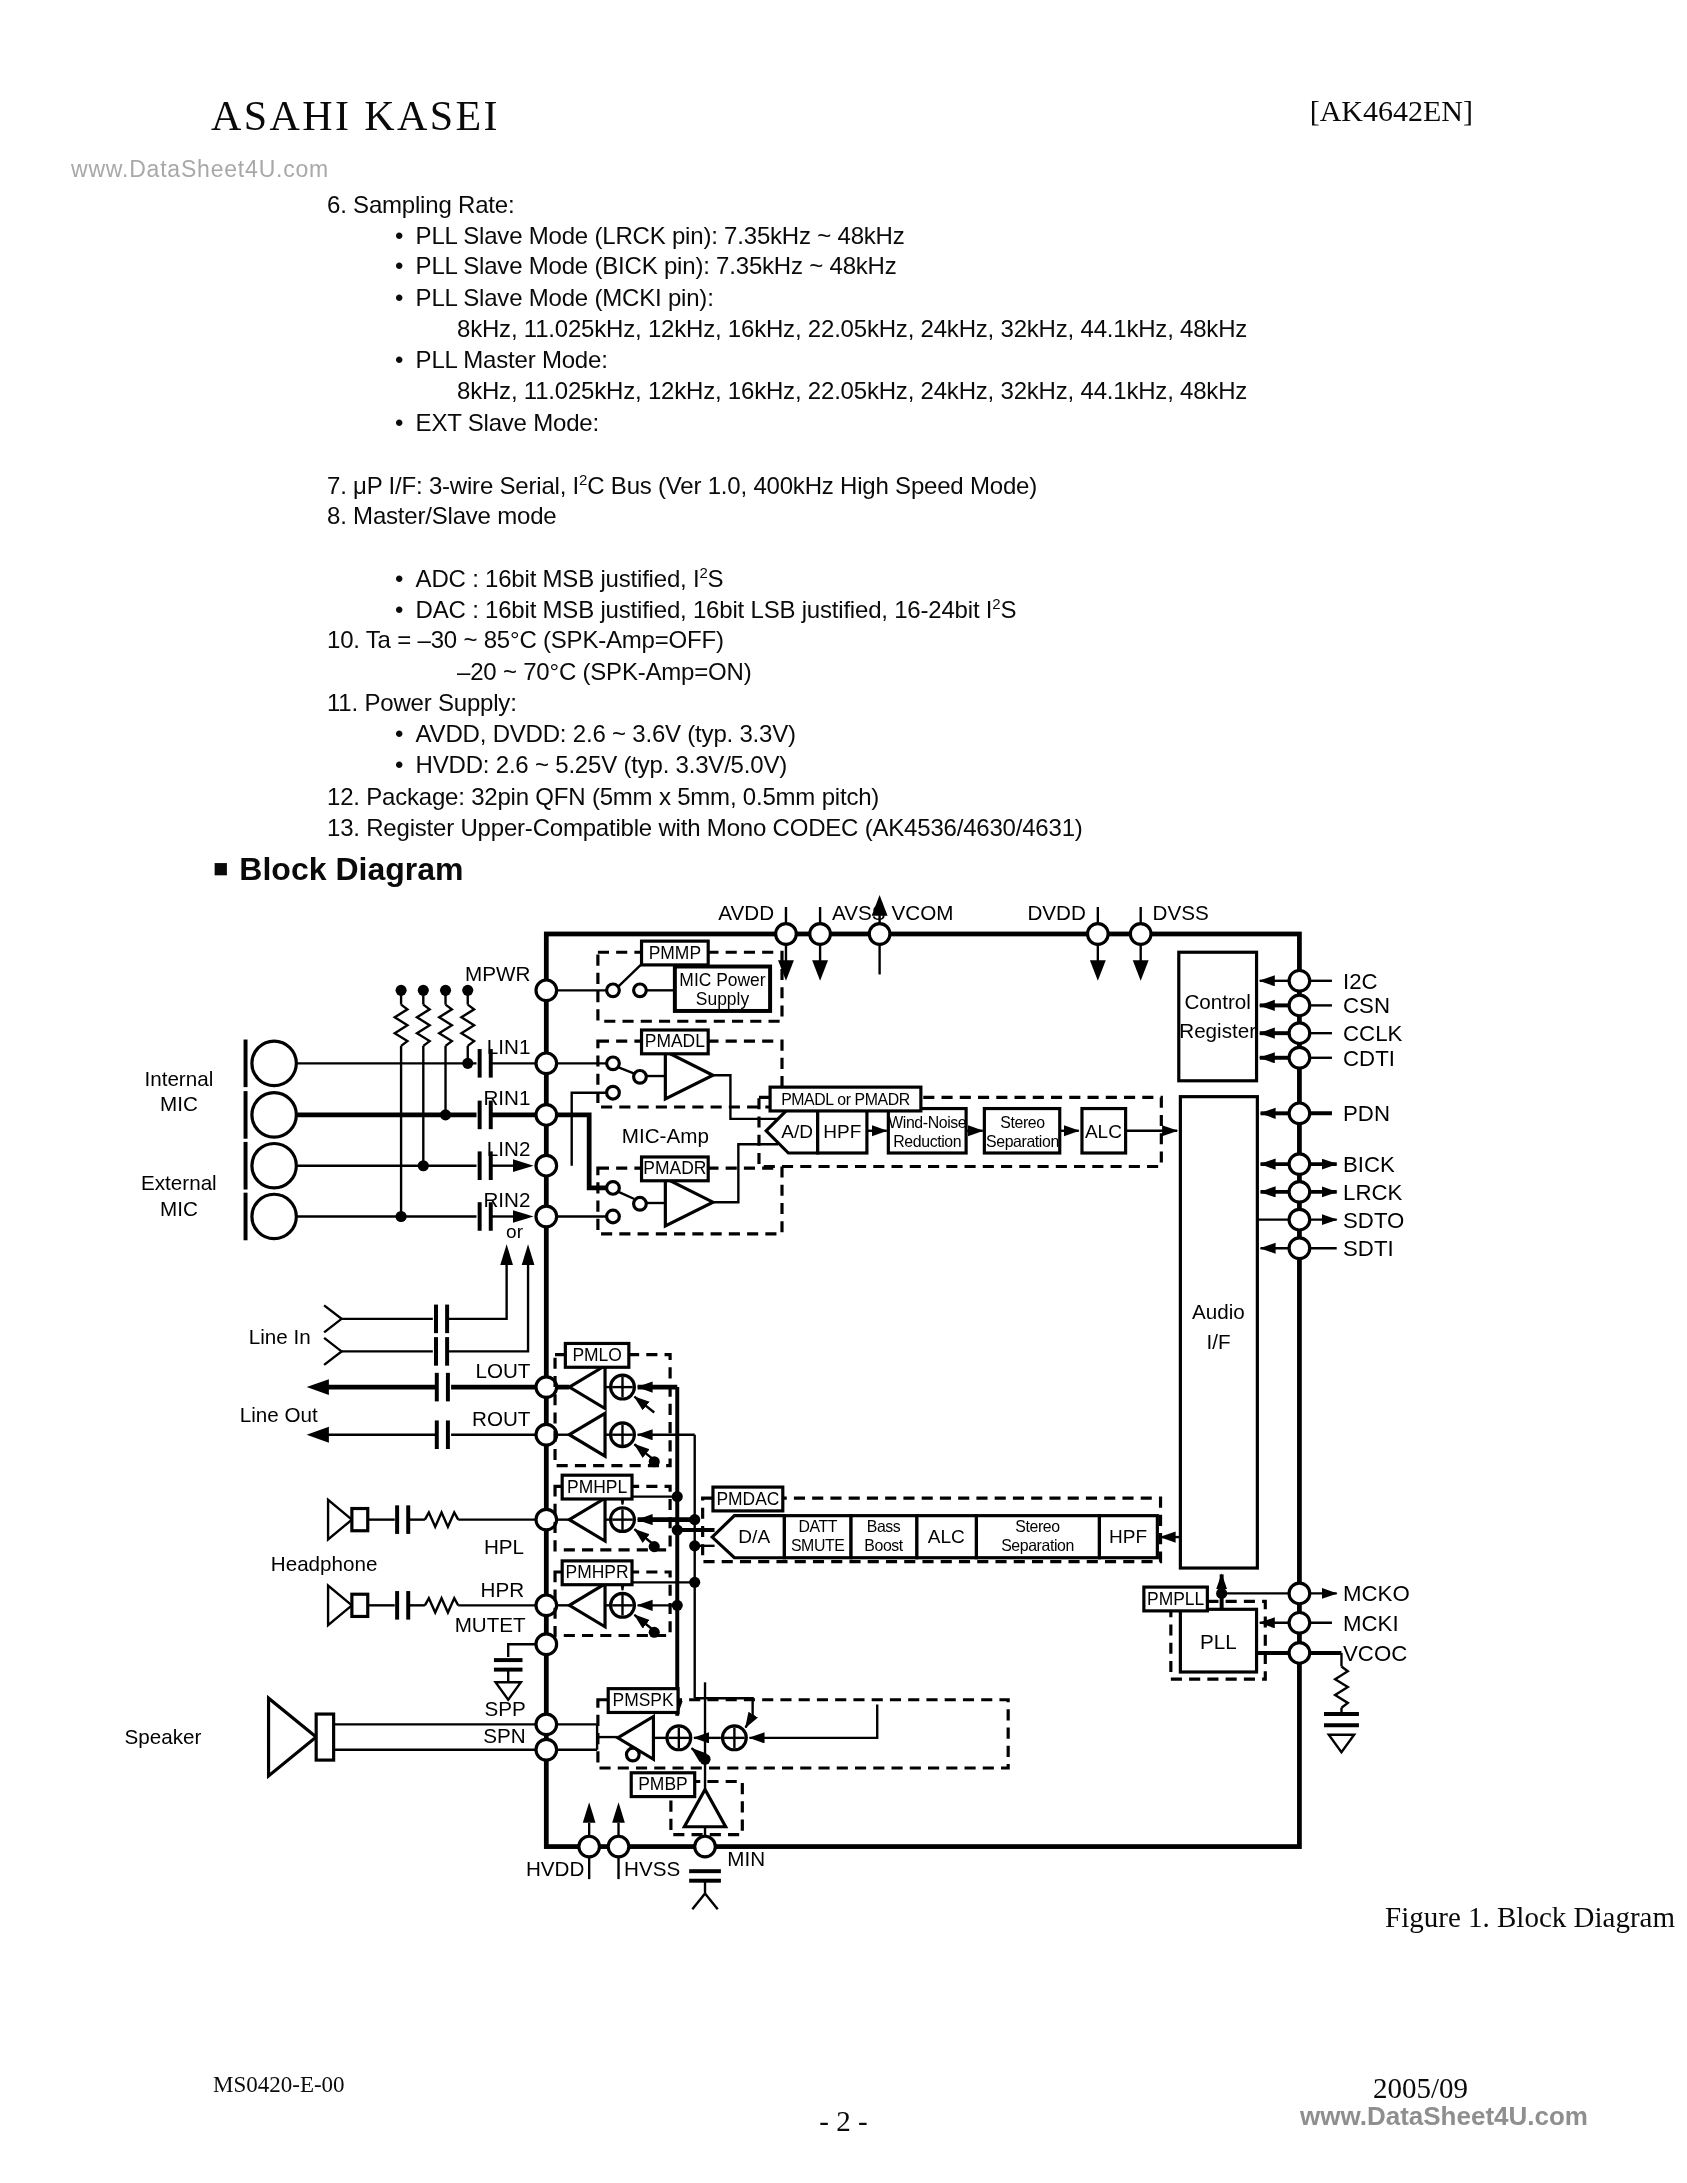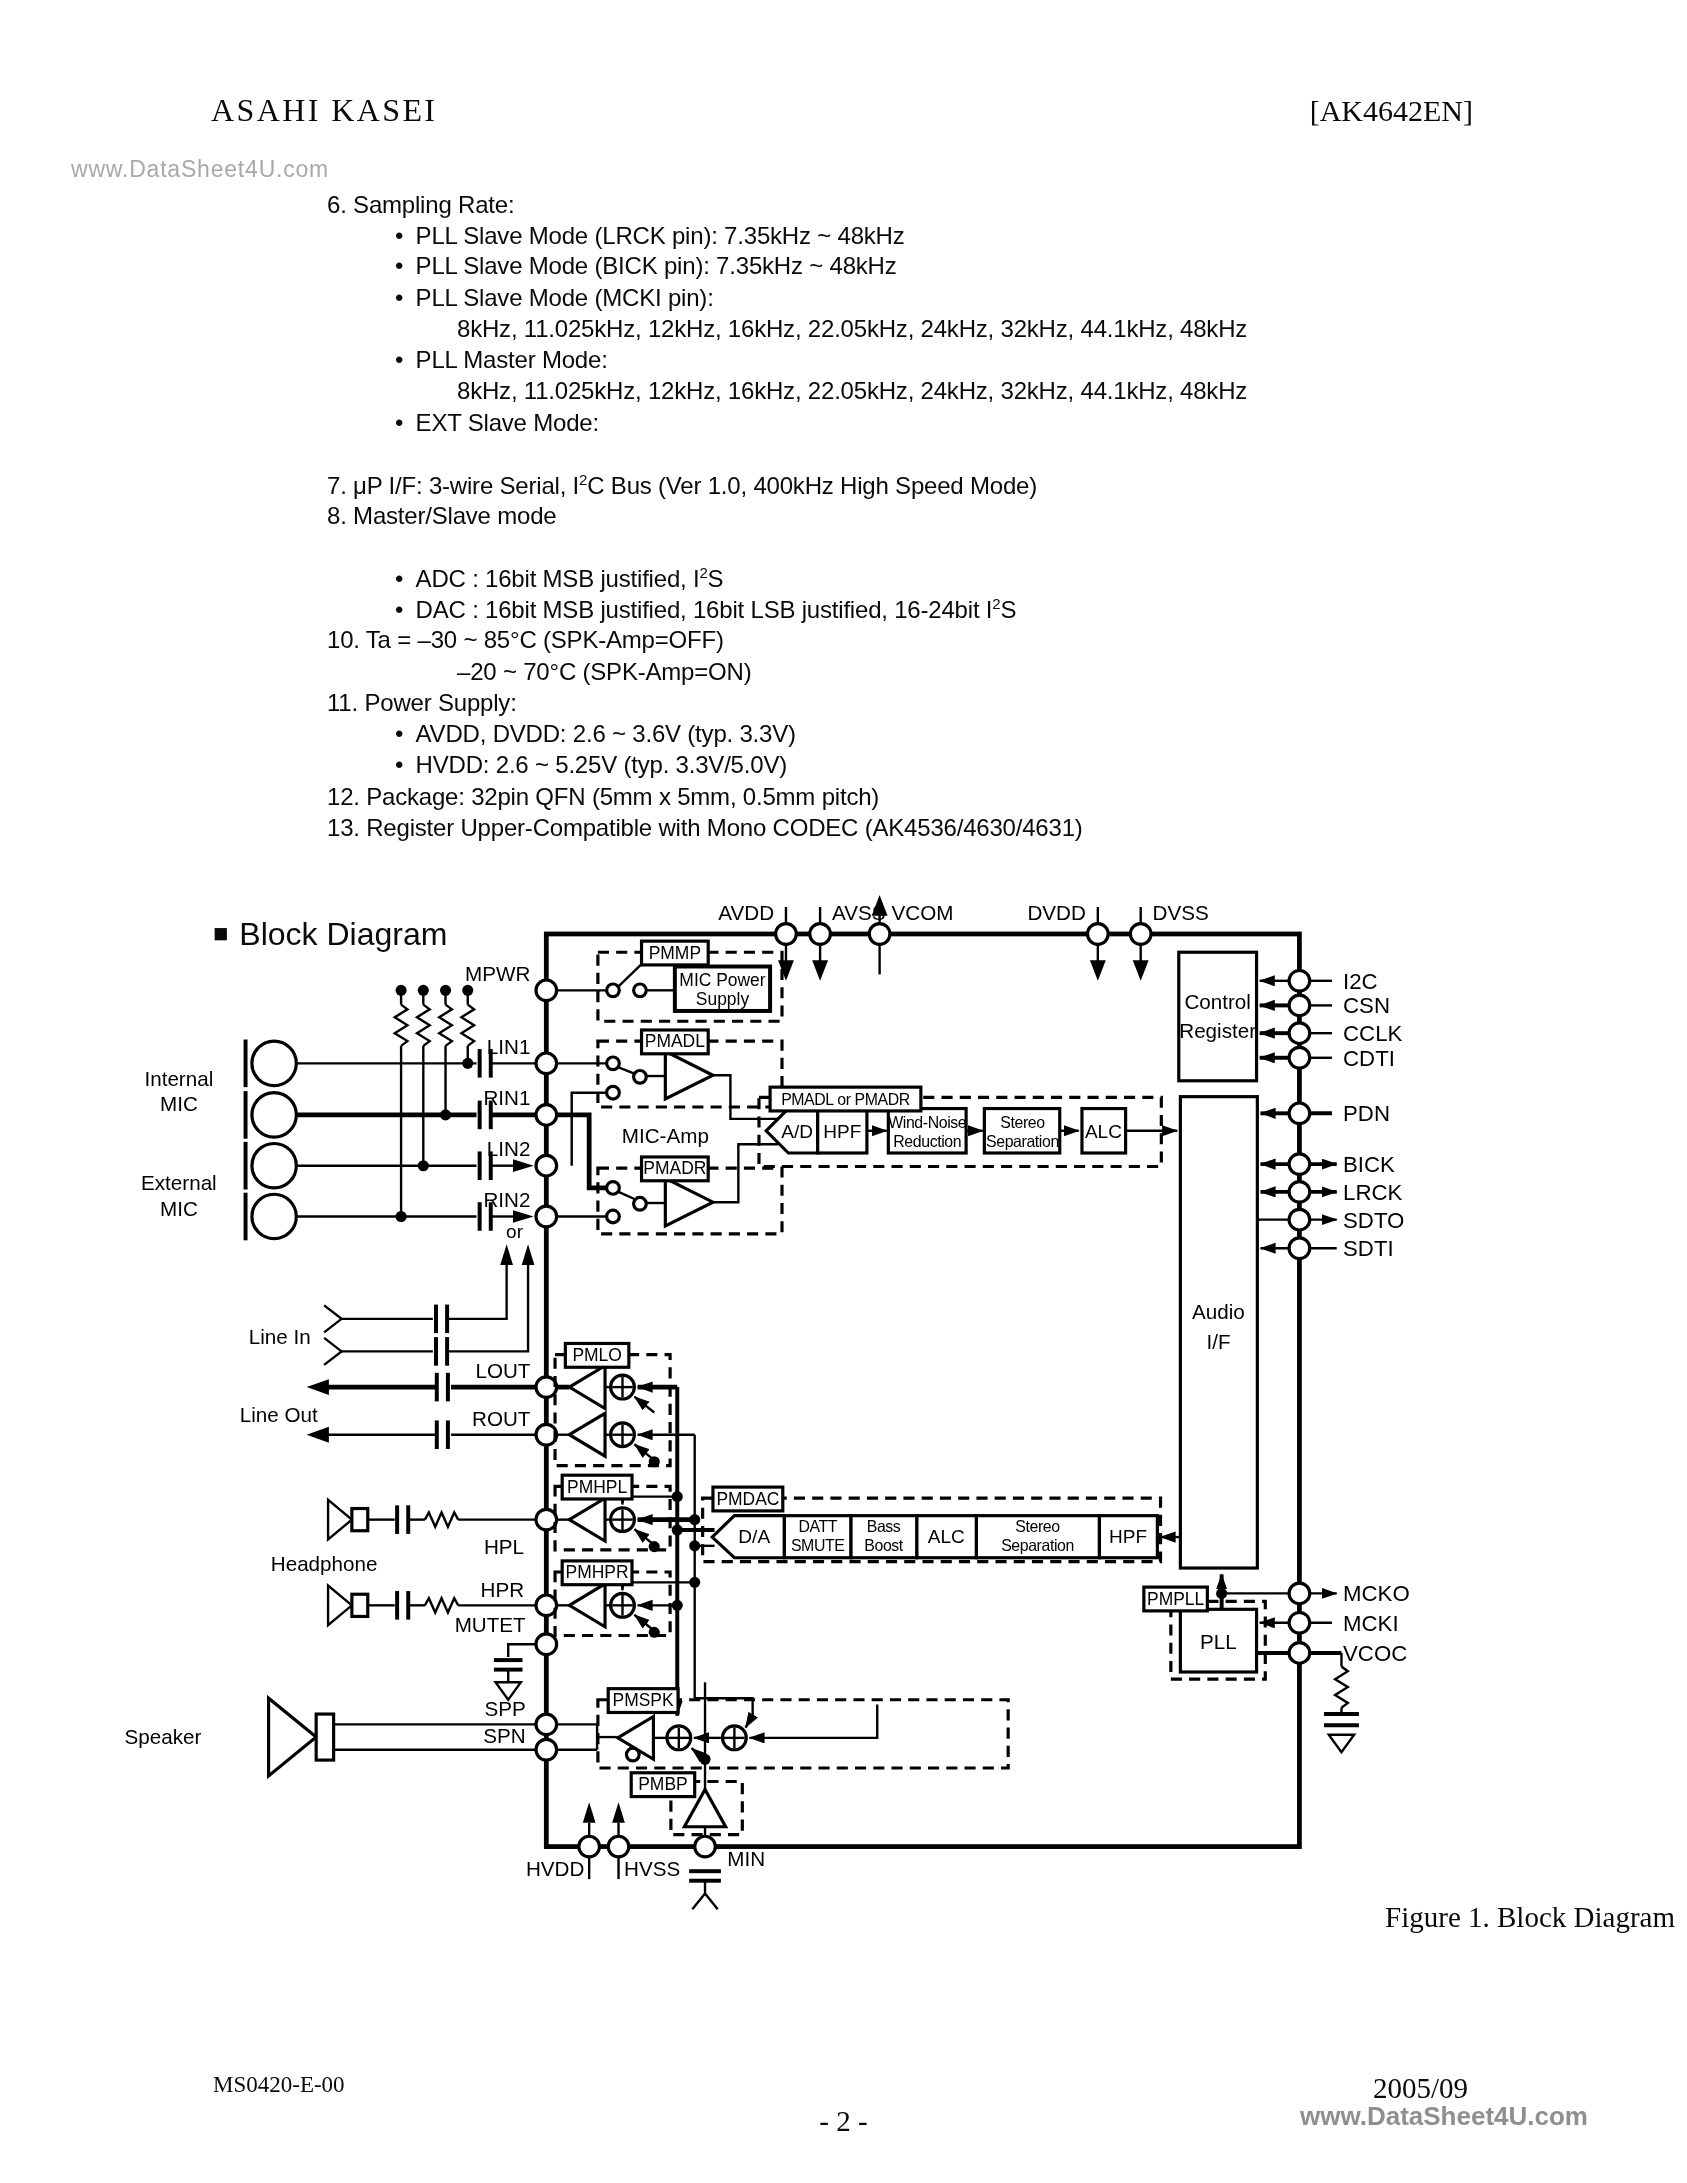--- a/index.html
+++ b/index.html
@@ -1,28 +1,28 @@
 <!DOCTYPE html>
 <html style="font-size:12.7px"><head>
 <meta charset="utf-8">
 <title>Document</title>
 <style>
   html,body{margin:0;padding:0;background:#e8e8e8}
   #page{position:relative;width:1687px;height:2183px;background:#ffffff;overflow:hidden;
         font-family:"Liberation Sans",sans-serif;color:#0a0a0a}
   .abs{position:absolute}
   .serif{font-family:"Liberation Serif",serif}
-  .hdr-co{left:211px;top:92px;font-size:32px;letter-spacing:2.4px}
+  .hdr-co{left:211px;top:92px;font-size:42px;letter-spacing:2.4px}
   .hdr-part{left:1191px;top:94px;width:282px;text-align:right;font-size:30px}
   .wm-top{left:71px;top:156px;font-size:23px;color:#a8a8a8;letter-spacing:0.8px}
   .sl{position:absolute;font-weight:normal;font-size:24px;white-space:pre;letter-spacing:-0.2px}
   .i0{left:327px}.i1{left:395px}.i2{left:457px}
   .sl .bu{display:inline-block;width:20.6px}
   .sl sup{font-size:15px}
-  .bd-head{left:213px;top:916px;font-weight:normal;font-size:32px}
+  .bd-head{left:213px;top:851px;font-weight:bold;font-size:32px}
   .bd-head .mk{font-size:25.4px;vertical-align:3.2px}
   .bd-head .tt{margin-left:11px}
   .caption{left:0;width:1675px;top:1901px;text-align:right;font-size:29px}
   .ft-doc{left:213px;top:2072px;font-size:23px}
   .ft-date{left:1270px;top:2072px;width:198px;text-align:right;font-size:29px}
   .ft-page{left:0;width:1687px;top:2105px;text-align:center;font-size:29px}
   .ft-wm{left:1231px;top:2101px;width:357px;text-align:right;font-weight:bold;
          font-size:26px;color:#8f8f8f}
   svg text{font-family:"Liberation Sans",sans-serif;fill:#000}
   .t20{font-size:20px;letter-spacing:-0.5px}

